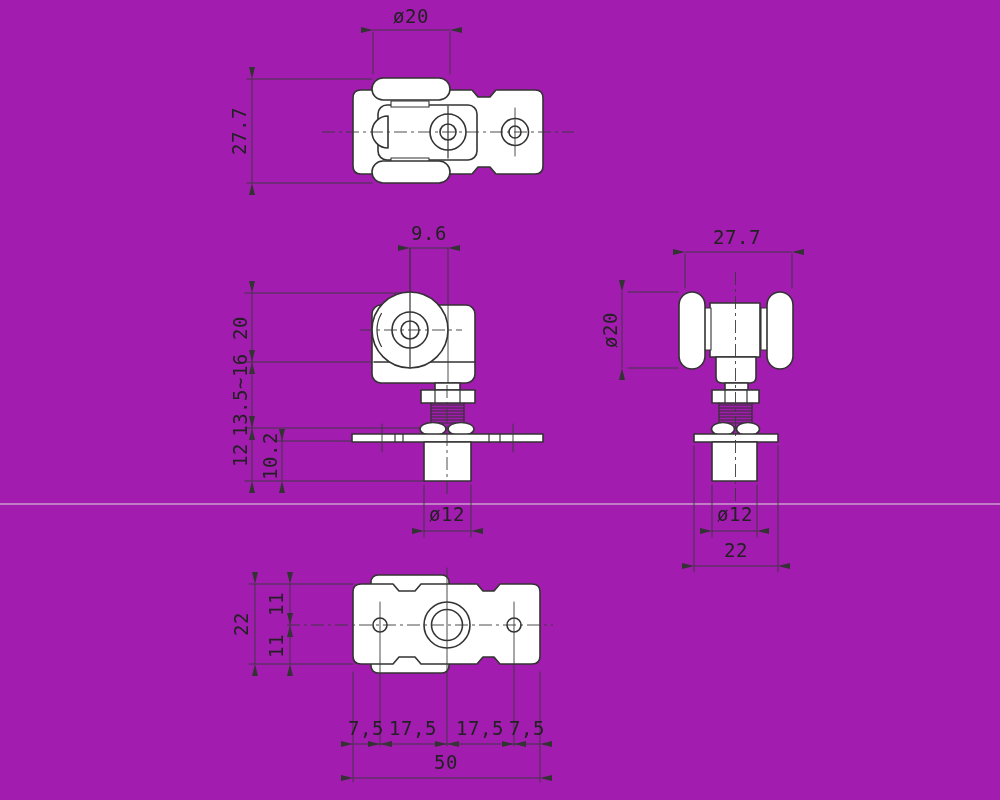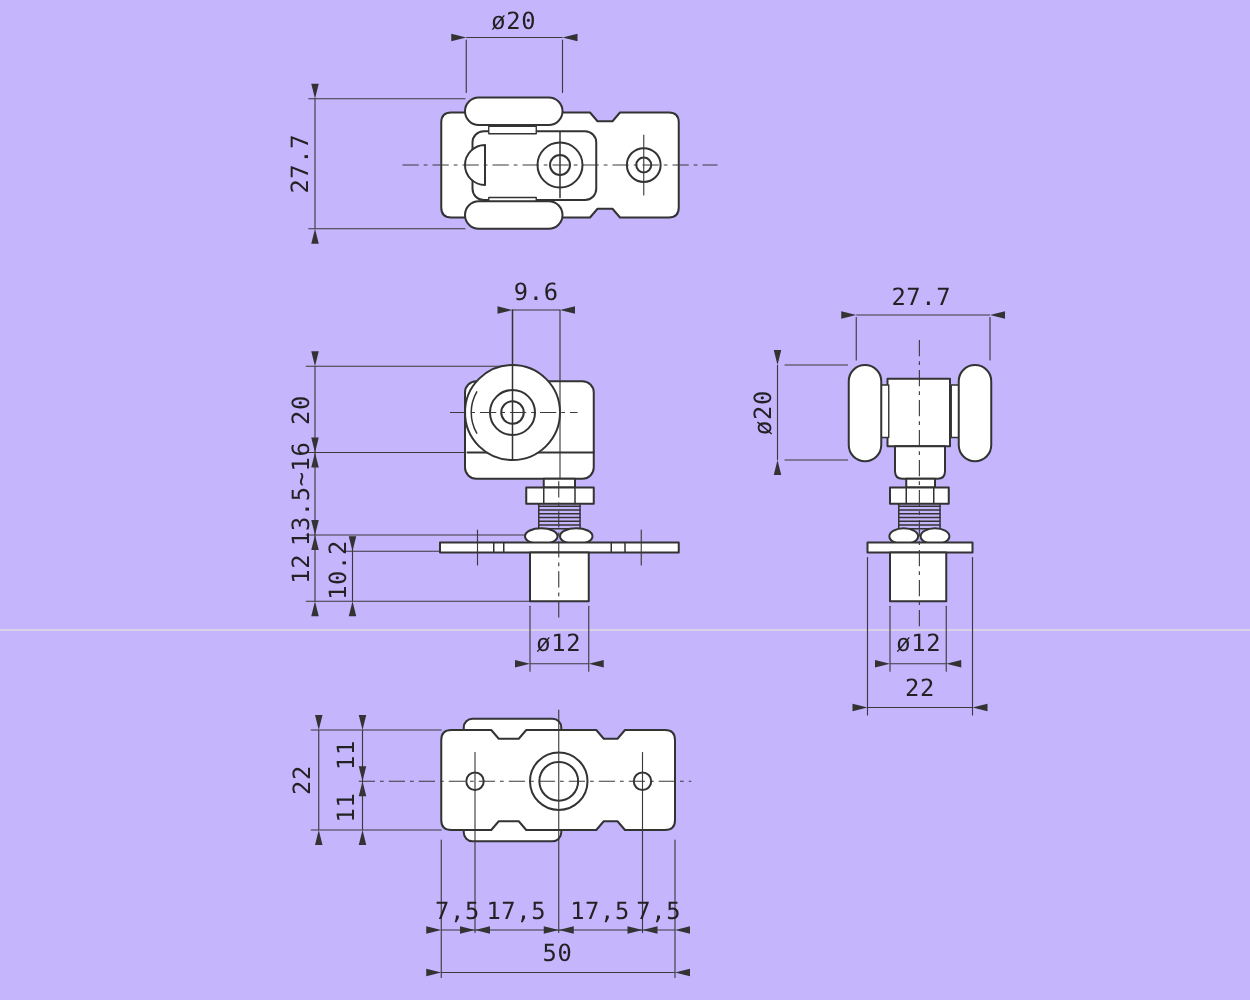--- a/index.html
+++ b/index.html
@@ -1,16 +1,16 @@
 <!DOCTYPE html>
 <html><head>
 <meta charset="utf-8">
 <style>
   html,body{margin:0;padding:0;background:#ffffff;}
-  .stage{position:relative;width:1000px;height:800px;background:#c4b5fd;overflow:hidden;}
+  .stage{position:relative;width:1000px;height:800px;background:#a21caf;overflow:hidden;}
   svg{display:block;}
   
   .ol{fill:none;stroke:#333;stroke-width:1.6;stroke-linejoin:round;stroke-linecap:round;}
   .olw{fill:#fff;stroke:#333;stroke-width:1.6;stroke-linejoin:round;}
   .med{fill:none;stroke:#333;stroke-width:1.2;stroke-linecap:round;}
   .thin{fill:none;stroke:#3a3a3a;stroke-width:0.9;stroke-linecap:round;}
   .cl{fill:none;stroke:#3a3a3a;stroke-width:0.9;stroke-dasharray:13 4 3 4;}
   .dl{fill:none;stroke:#3a3a3a;stroke-width:0.9;}
   .scan{stroke:#dedede;stroke-width:1.2;}
   text{font-family:"DejaVu Sans Mono","Liberation Mono",monospace;font-size:19px;fill:#222;letter-spacing:0.5px;}

